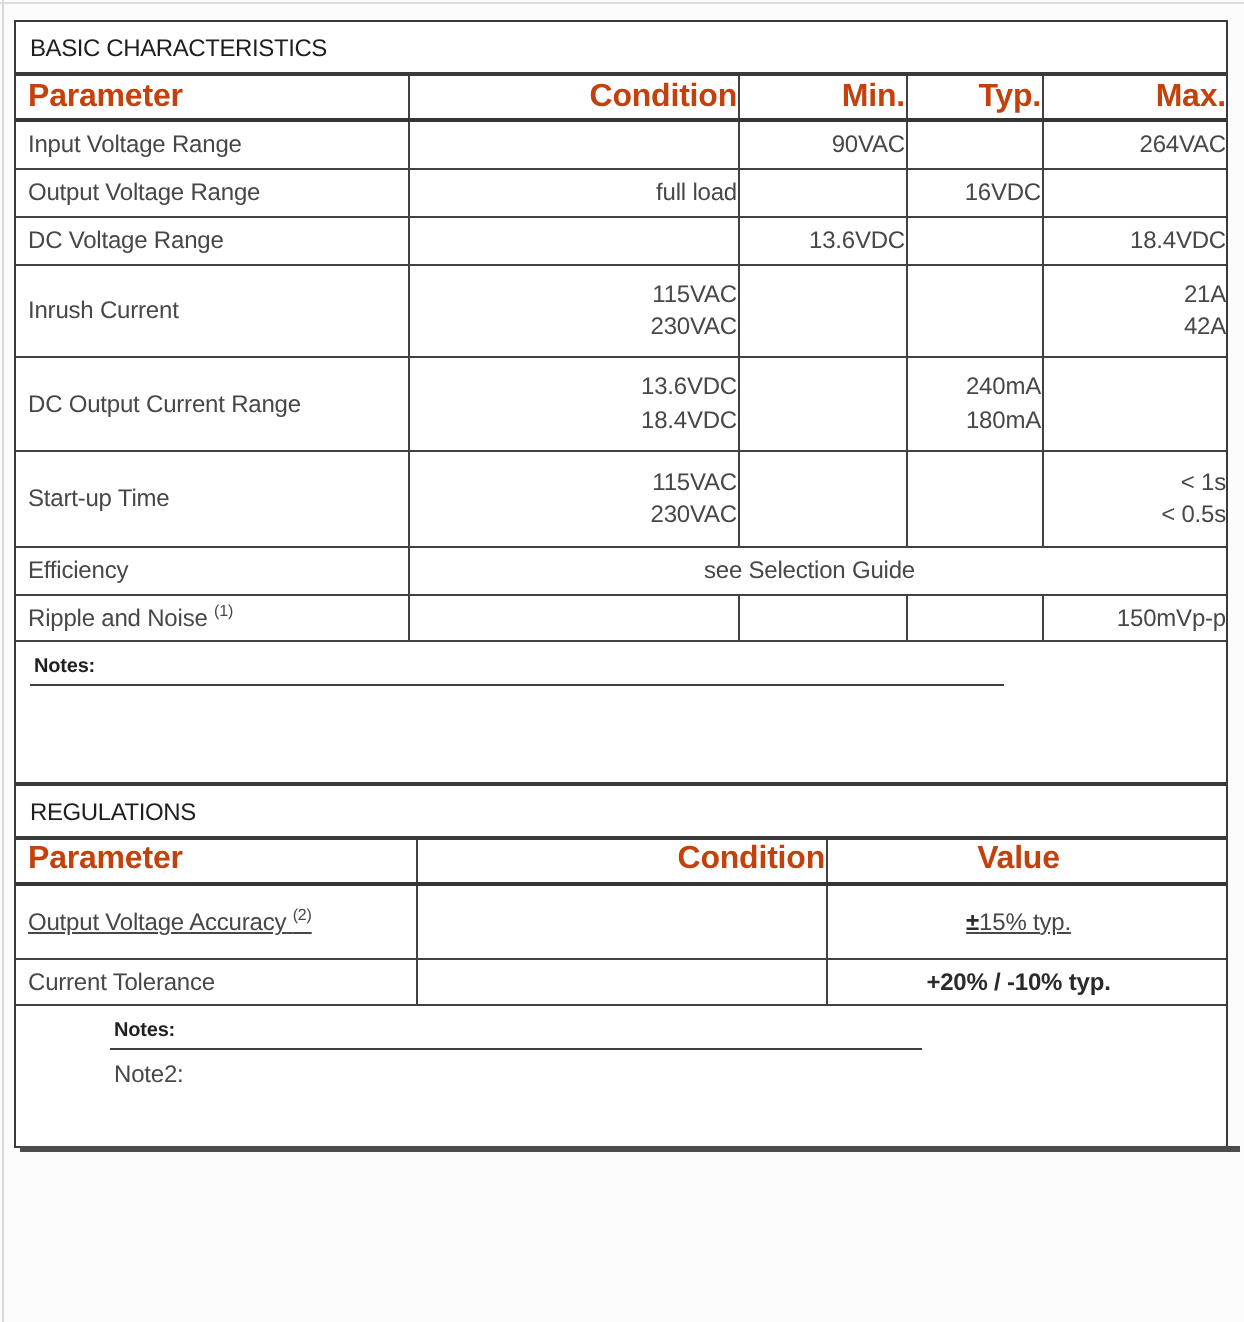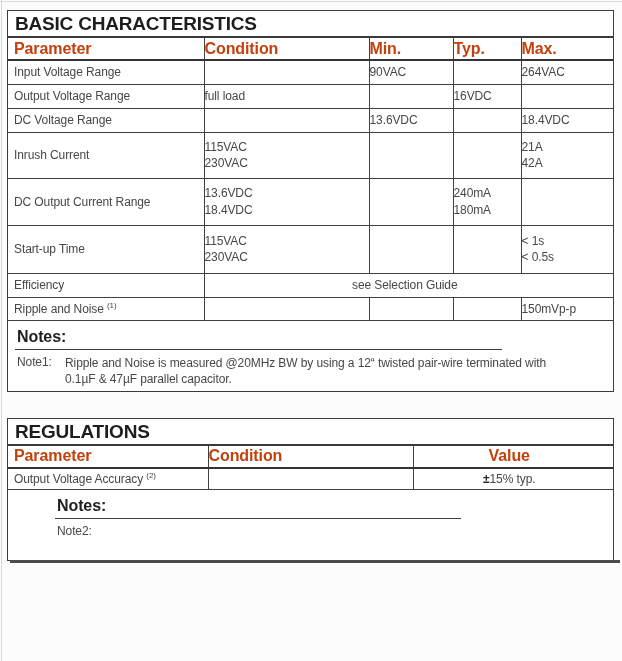--- a/index.html
+++ b/index.html
@@ -7,51 +7,51 @@
   body {
     font-family:"Liberation Sans", sans-serif;
     background:#fcfcfc; color:#474747;
     letter-spacing:-0.1px; position:relative; overflow:hidden;
   }
   .page-edge-top { position:absolute; top:1px; left:0; width:622px; height:1px; background:#dcdcdc; }
   .page-edge-left { position:absolute; top:0; left:1px; width:1px; height:661px; background:#d8d8d8; }
 
   .box { margin-left:7px; width:607px; border:1px solid #3a3a3a; background:#fff; }
   .box-basic { margin-top:10px; }
-  .box-regs  { margin-top:26px; }
+  .box-regs  { }
 
   .box-title {
-    height:27px; line-height:26px; font-size:19px; font-weight:bold;
+    height:27px; line-height:26px; font-size:12px; font-weight:normal;
     color:#1e1e1e; padding-left:7px; border-bottom:2px solid #3a3a3a;
     letter-spacing:-0.2px;
   }
 
   table { border-collapse:collapse; width:100%; table-layout:fixed; }
   th, td { border-right:1px solid #414141; border-bottom:1px solid #414141; font-weight:normal; }
   th.last, td.last { border-right:none; }
   thead th {
     border-bottom:2px solid #353535; font-weight:bold; font-size:16px;
     color:#c2410c; height:22px;
   }
   td { font-size:12px; color:#474747; vertical-align:middle; }
   .al { text-align:left; padding-left:6px; }
-  .ac { text-align:left; }
+  .ac { text-align:right; }
   .ar { text-align:center; padding-right:8px; }
   .line { line-height:16.5px; }
   .small { font-size:11.5px; letter-spacing:-0.35px; }
   .h24 { height:24px; } .h23 { height:23px; }
   .h46 { height:46px; } .h47 { height:47px; } .h48 { height:48px; }
-  .h22 { height:22px; }
+  .h22 { height:38px;text-decoration:underline; }
   sup { font-size:8px; color:#474747; }
   .b { font-weight:bold; color:#2a2a2a; }
 
   .notes { padding:7px 0 0 9px; }
   .notes-basic { min-height:70px; }
   .notes-regs  { min-height:70px; padding-left:49px; }
-  .notes-label { font-weight:bold; font-size:16px; color:#1f1f1f; }
+  .notes-label { font-weight:bold; font-size:10px; color:#1f1f1f; }
   .notes-rule  { height:1px; background:#3f3f3f; margin-top:3px; }
   .rule-basic  { width:487px; margin-left:-2px; }
   .rule-regs   { width:406px; margin-left:-2px; }
   .note-row { display:flex; margin-top:5px; font-size:12px; }
   .note-tag-basic { width:48px; flex:none; }
   .note-tag-regs  { width:53px; flex:none; }
   .note-text .line { line-height:16.5px; }
 
   .shadow-bar { width:610px; height:3px; background:#4c4c4c; margin-left:10px; margin-top:-1px; }
 </style>
@@ -154,27 +154,20 @@
         <td class="ac"></td>
         <td class="ac"></td>
         <td class="ac last">150mVp-p</td>
       </tr>
     </tbody>
   </table>
 
   <div class="notes notes-basic">
     <div class="notes-label">Notes:</div>
     <div class="notes-rule rule-basic"></div>
-    <div class="note-row">
-      <span class="note-tag-basic">Note1:</span>
-      <span class="note-text">
-        <div class="line">Ripple and Noise is measured @20MHz BW by using a 12“ twisted pair-wire terminated with</div>
-        <div class="line">0.1µF &amp; 47µF parallel capacitor.</div>
-      </span>
-    </div>
   </div>
 </section>
 
 <section class="box box-regs">
   <div class="box-title">REGULATIONS</div>
 
   <table>
     <colgroup>
       <col style="width:200px">
         <col style="width:205px">
@@ -190,20 +183,27 @@
     <tbody>
       <tr class="h22">
         <td class="al">
           <span>Output Voltage Accuracy</span> <sup>(2)</sup>
         </td>
         <td class="ac"></td>
         <td class="ar last">
           <span class="b">±</span><span>15% typ.</span>
         </td>
       </tr>
+      <tr class="h23">
+        <td class="al">Current Tolerance</td>
+        <td class="ac"></td>
+        <td class="ar last">
+          <span class="b">+20% / -10% typ.</span><span></span>
+        </td>
+      </tr>
     </tbody>
   </table>
 
   <div class="notes notes-regs">
     <div class="notes-label">Notes:</div>
     <div class="notes-rule rule-regs"></div>
     <div class="note-row">
       <span class="note-tag-regs">Note2:</span>
     </div>
   </div>

